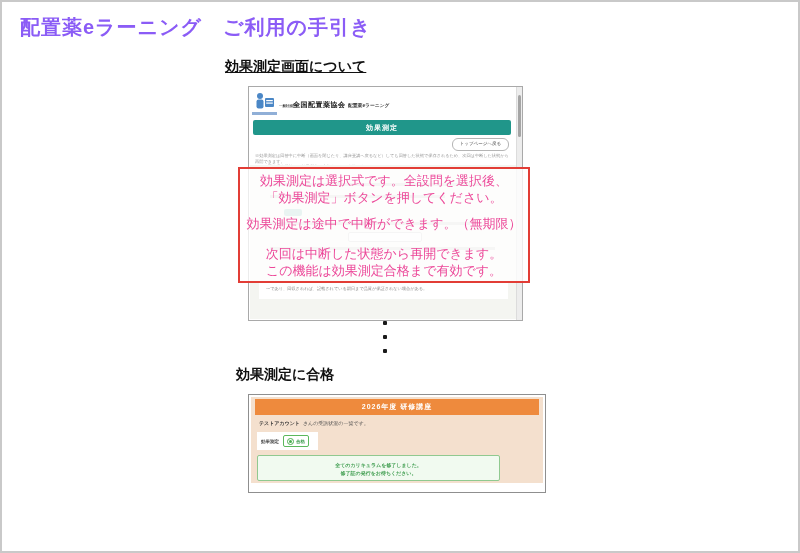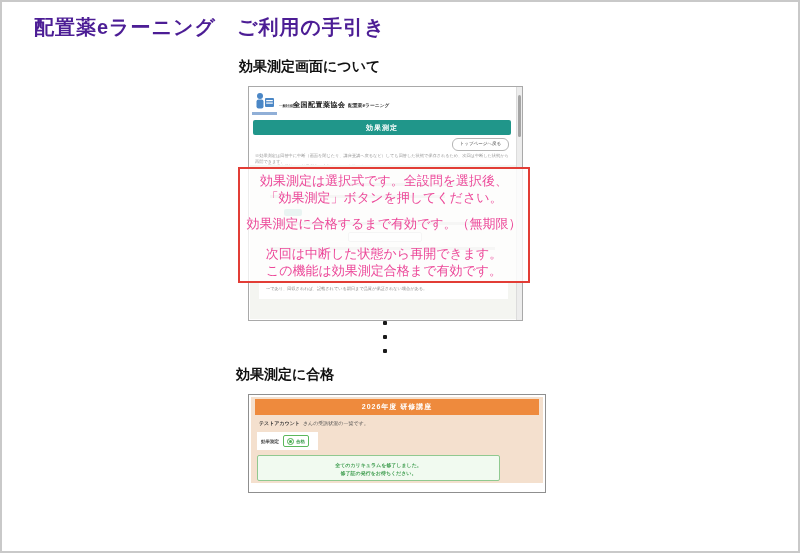--- a/index.html
+++ b/index.html
@@ -1,22 +1,22 @@
 <!DOCTYPE html>
 <html><head>
 <meta charset="utf-8">
 <style>
   html,body{margin:0;padding:0;background:#fff;}
   .page{position:relative;width:800px;height:553px;background:#fff;border:2px solid #c9c9c9;
         box-sizing:border-box;overflow:hidden;font-family:"Liberation Sans",sans-serif;}
   .abs{position:absolute;}
 
-  .page-title{left:32px;top:12px;font-size:20px;font-weight:600;color:#4c1d95;letter-spacing:1px;white-space:nowrap;}
+  .page-title{left:18px;top:12px;font-size:20px;font-weight:600;color:#8b5cf6;letter-spacing:1px;white-space:nowrap;}
   .sec-heading{font-size:14px;font-weight:600;color:#111;white-space:nowrap;}
-  #heading1{left:237px;top:56px;}
+  #heading1{left:223px;top:56px;text-decoration:underline;}
   #heading2{left:234px;top:364px;}
 
   
   .shot1{left:246px;top:84px;width:273px;height:233px;border:1px solid #a9a9a9;background:#fff;z-index:1;}
   .logo-icon{left:4px;top:5px;width:22px;height:18px;}
   .logo-sub{left:3px;top:25px;width:25px;height:3px;background:#6b94c9;opacity:.75;}
   .org-prefix{left:30px;top:17px;font-size:3.5px;font-weight:700;color:#333;white-space:nowrap;}
   .org-name{left:44px;top:13px;font-size:7px;font-weight:700;color:#222;letter-spacing:.5px;white-space:nowrap;}
   .svc-name{left:99px;top:15px;font-size:4.8px;font-weight:700;color:#333;white-space:nowrap;}
   .teal-banner{left:4px;top:33px;width:258px;height:15px;background:#20968a;border-radius:2px;
@@ -111,21 +111,21 @@
     </div>
 
     <div class="abs shot1-scrollbar">
       <div class="shot1-thumb"></div>
     </div>
   </div>
 
   <div class="abs callout">
     <div class="cl0">効果測定は選択式です。全設問を選択後、</div>
     <div class="cl1">「効果測定」ボタンを押してください。</div>
-    <div class="cl2">効果測定に合格するまで有効です。（無期限）</div>
+    <div class="cl2">効果測定は途中で中断ができます。（無期限）</div>
     <div class="cl3">次回は中断した状態から再開できます。</div>
     <div class="cl4">この機能は効果測定合格まで有効です。</div>
   </div>
 
   <div class="abs dot" id="dot1"></div>
   <div class="abs dot" id="dot2"></div>
   <div class="abs dot" id="dot3"></div>
 
   <div class="abs sec-heading" id="heading2">効果測定に合格</div>
 

